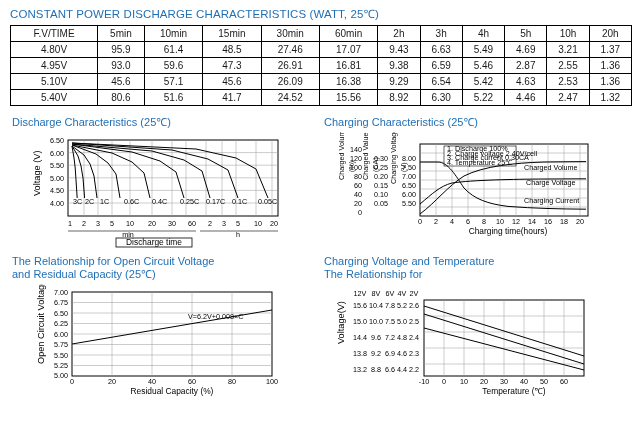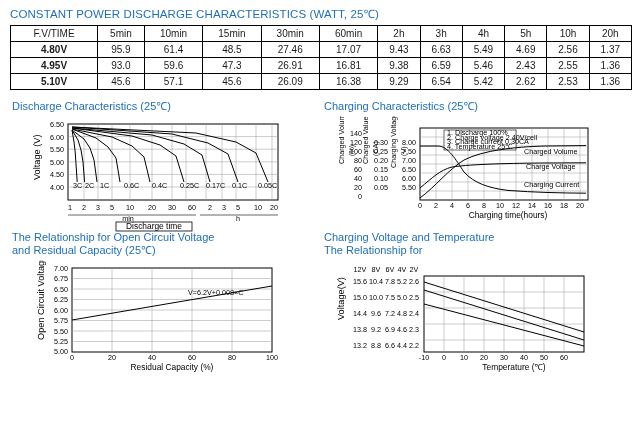--- a/index.html
+++ b/index.html
@@ -39,21 +39,21 @@
     text-align: center;
     height: 15px;
     padding: 0;
     font-weight: normal;
   }
   table.power th {
     font-size: 10px;
     text-align: center;
   }
   table.power td.first {
-    font-weight: bold;
+    font-weight: normal;
   }
   .note {
     font-size: 10px;
     margin: 3px 0 0 3px;
   }
   
   .charts {
     margin-top: 10px;
   }
   .chart-row {
@@ -97,20 +97,21 @@
   .curve {
     fill: none;
     stroke: #000;
     stroke-width: 0.5;
   }
   .grid {
     stroke: #999;
     stroke-width: 0.25;
   }
   .row2 {
+    margin-top: 8px;
     justify-content: center;
   }
 </style>
 </head>
 <body>
 
 <div class="page">
 
   <div class="section-title">CONSTANT POWER DISCHARGE CHARACTERISTICS (WATT, 25℃)</div>
 
@@ -136,50 +137,64 @@
         <td class="first">4.80V</td>
         <td>95.9</td>
         <td>61.4</td>
         <td>48.5</td>
         <td>27.46</td>
         <td>17.07</td>
         <td>9.43</td>
         <td>6.63</td>
         <td>5.49</td>
         <td>4.69</td>
-        <td>2.56</td>
+        <td>3.21</td>
         <td>1.37</td>
       </tr>
       <tr>
         <td class="first">4.95V</td>
         <td>93.0</td>
         <td>59.6</td>
         <td>47.3</td>
         <td>26.91</td>
         <td>16.81</td>
         <td>9.38</td>
         <td>6.59</td>
         <td>5.46</td>
-        <td>2.43</td>
+        <td>2.87</td>
         <td>2.55</td>
         <td>1.36</td>
       </tr>
       <tr>
         <td class="first">5.10V</td>
         <td>45.6</td>
         <td>57.1</td>
         <td>45.6</td>
         <td>26.09</td>
         <td>16.38</td>
         <td>9.29</td>
         <td>6.54</td>
         <td>5.42</td>
-        <td>2.62</td>
+        <td>4.63</td>
         <td>2.53</td>
         <td>1.36</td>
+      </tr>
+      <tr>
+        <td class="first">5.40V</td>
+        <td>80.6</td>
+        <td>51.6</td>
+        <td>41.7</td>
+        <td>24.52</td>
+        <td>15.56</td>
+        <td>8.92</td>
+        <td>6.30</td>
+        <td>5.22</td>
+        <td>4.46</td>
+        <td>2.47</td>
+        <td>1.32</td>
       </tr>
     </tbody>
   </table>
 
 
   <div class="charts">
 
     <div class="chart-row">
 
       <div class="chart-cell">

